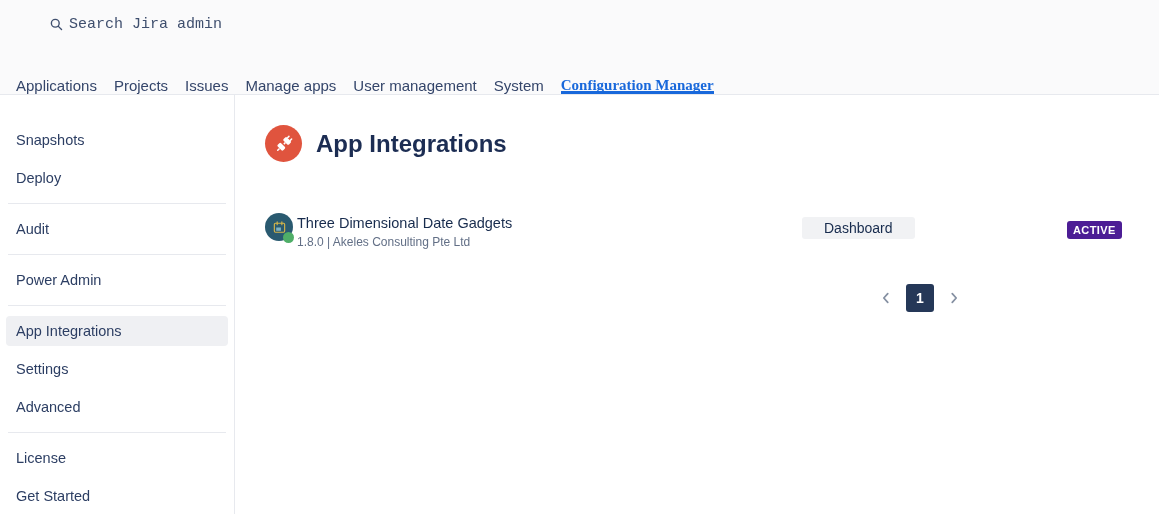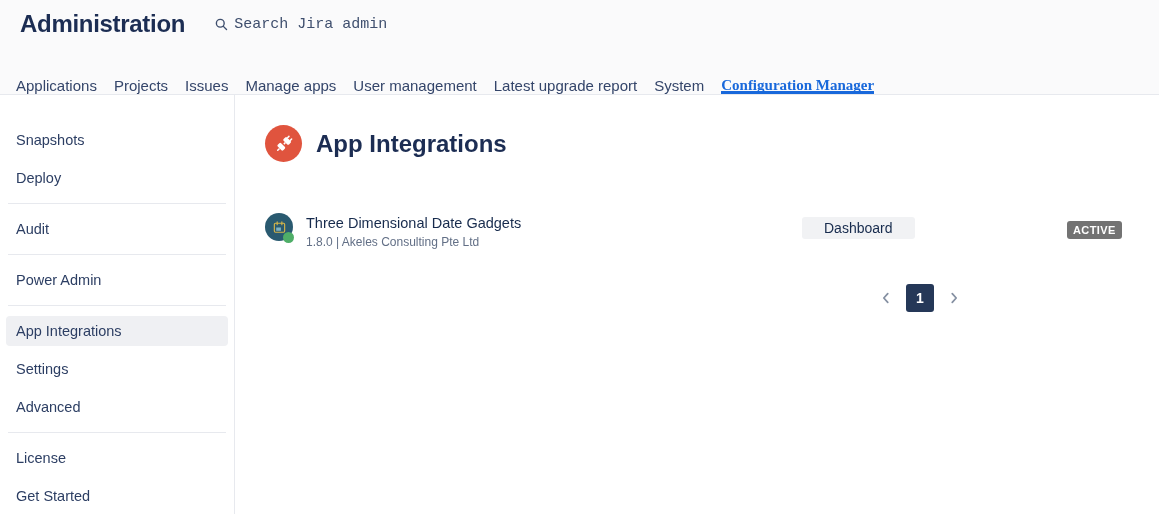--- a/index.html
+++ b/index.html
@@ -35,63 +35,61 @@
   .page-icon { width:37px; height:37px; border-radius:50%; background:#E0543E;
     display:flex; align-items:center; justify-content:center; }
   .page-title { font-size:24px; font-weight:700; color:#1C2D53; }
 
   
   .tbl { margin-top:40px; }
   .tbl-header, .tbl-row { display:grid; grid-template-columns:537px 265px 1fr; align-items:center; }
   .tbl-header { padding-bottom:9px; border-bottom:1px solid #DFE2E7; }
   .th { font-size:12.5px; font-weight:700; color:#44546F; }
   .tbl-row { padding-top:11px; align-items:flex-start; }
-  .app-cell { display:flex; align-items:flex-start; gap:13px; }
+  .app-cell { display:flex; align-items:flex-start; gap:4px; }
   .avatar { position:relative; width:28px; height:28px; flex:0 0 28px; }
   .avatar-circle { width:28px; height:28px; border-radius:50%; background:#2A5A70;
     display:flex; align-items:center; justify-content:center; }
   .presence-dot { position:absolute; right:-1px; bottom:-2px; width:11px; height:11px;
     border-radius:50%; background:#4FAE68; }
   .app-name { font-size:14.5px; color:#172B4D; line-height:18px; padding-top:1px; }
   .app-meta { font-size:12px; color:#626F86; margin-top:3px; }
   .lozenge { display:inline-block; background:#F1F2F4; color:#172B4D; font-size:14px;
     padding:3px 22px; border-radius:3px; margin-top:4px; }
-  .badge { display:inline-block; background:#737373; color:#fff; font-size:11px; font-weight:700;
+  .badge { display:inline-block; background:#4c1d95; color:#fff; font-size:11px; font-weight:700;
     letter-spacing:0.4px; padding:3px 6px; border-radius:3px; margin-top:8px; }
 
   
   .pagination { margin-top:35px; display:flex; justify-content:flex-end; padding-right:193px;
     align-items:center; gap:8px; }
   .page-arrow { width:24px; height:24px; display:flex; align-items:center; justify-content:center;
     cursor:pointer; background:transparent; border:none; }
   .page-current { width:28px; height:28px; border-radius:3px; background:#253858; color:#fff;
     font-size:14px; font-weight:700; display:flex; align-items:center; justify-content:center;
     cursor:pointer; border:none; font-family:"Liberation Sans", sans-serif; }
 </style>
 </head>
 <body>
 
 <header class="top-header">
-  <h1 class="app-title">Administration</h1>
   <div class="search-wrap">
     <svg width="13" height="13" viewBox="0 0 16 16">
       <circle cx="6.5" cy="6.5" r="4.8" fill="none" stroke="#3F4F6E" stroke-width="1.7"></circle>
       <line x1="10.3" y1="10.3" x2="14.2" y2="14.2" stroke="#3F4F6E" stroke-width="1.7" stroke-linecap="round"></line>
     </svg>
     <input class="search-input" type="text" placeholder="Search Jira admin" style="">
   </div>
 </header>
 
 <nav class="nav-tabs">
   <div class="nav-tab">Applications</div>
   <div class="nav-tab">Projects</div>
   <div class="nav-tab">Issues</div>
   <div class="nav-tab">Manage apps</div>
   <div class="nav-tab">User management</div>
-  <div class="nav-tab">Latest upgrade report</div>
   <div class="nav-tab">System</div>
   <div class="nav-tab active">Configuration Manager</div>
 </nav>
 
 <div class="body-wrap">
 
   <aside class="sidebar">
     <div class="side-item">Snapshots</div>
     <div class="side-item">Deploy</div>
     <hr class="side-divider">

